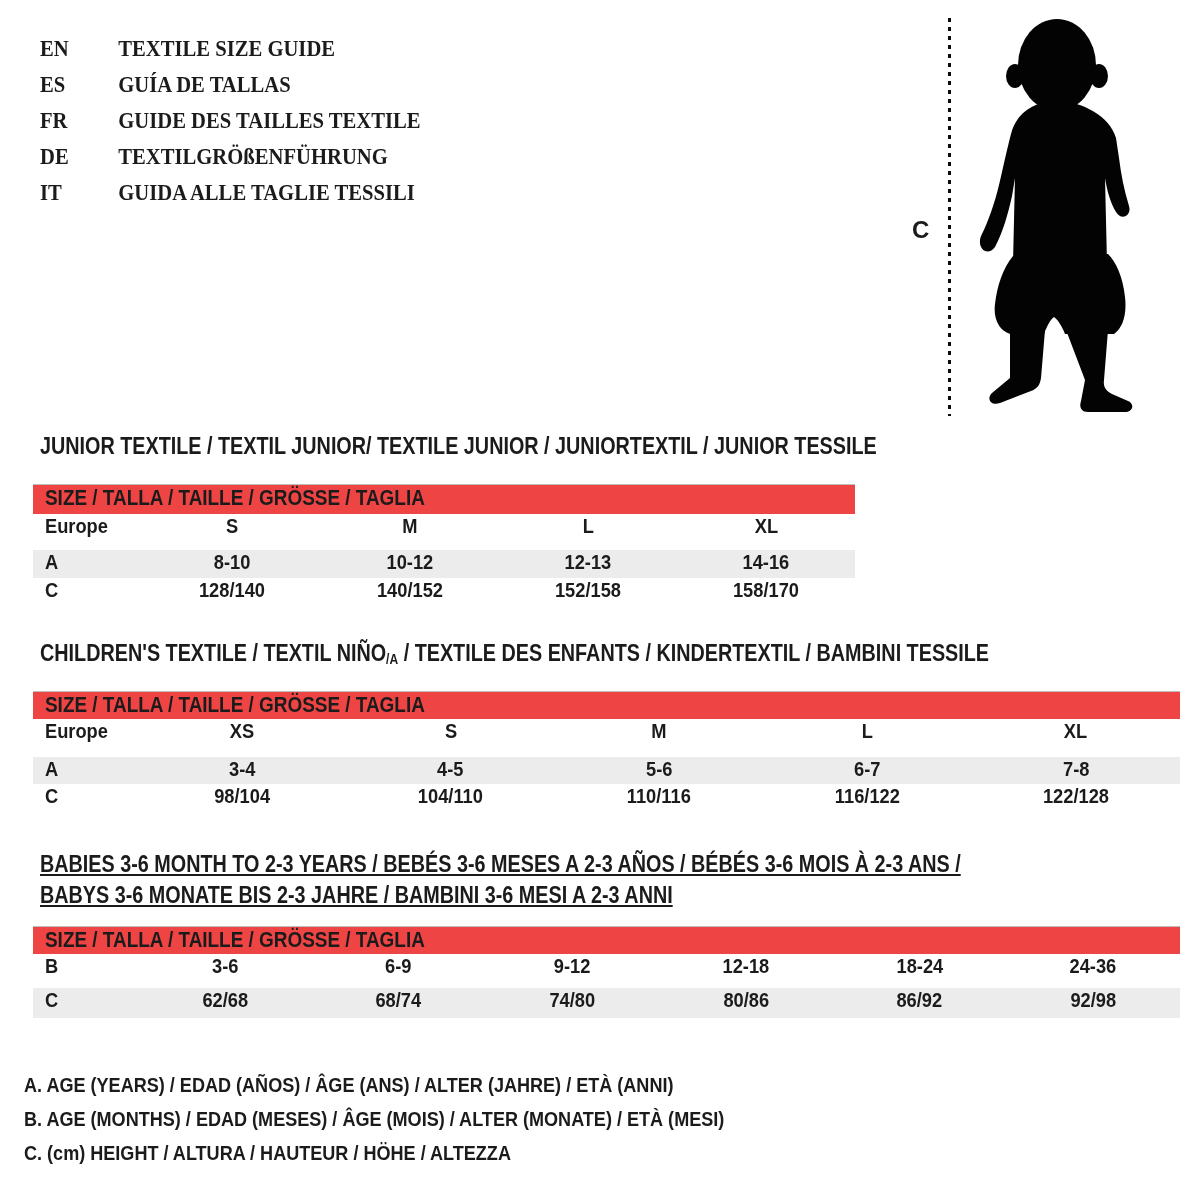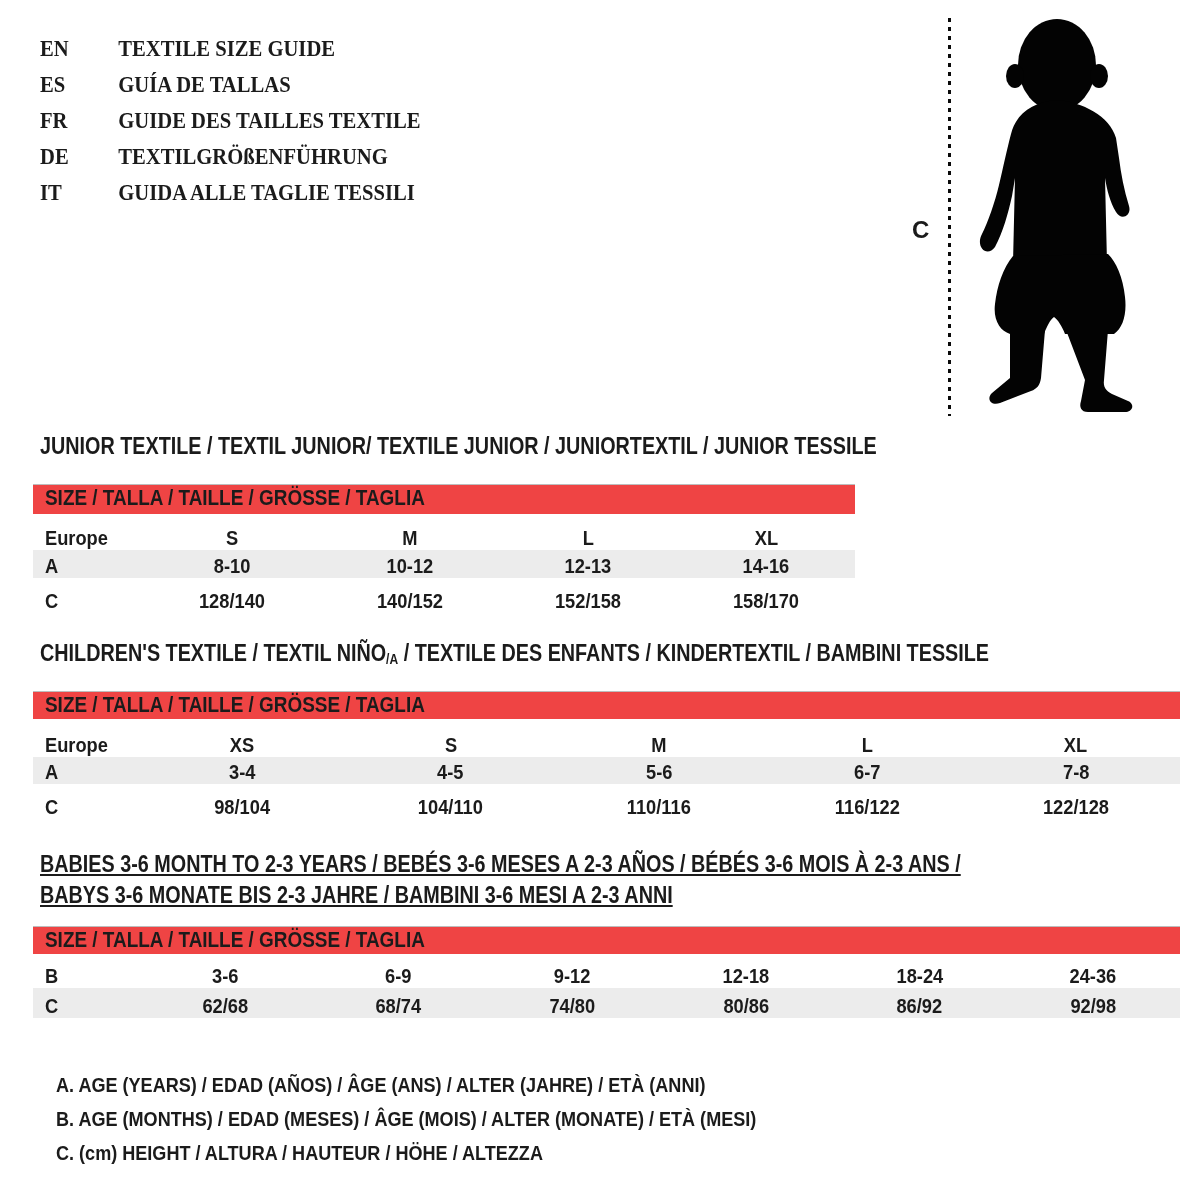--- a/index.html
+++ b/index.html
@@ -31,29 +31,29 @@
   
   .sec-title { font-size:23px; font-weight:700; line-height:26px; }
   .sec-title-multi { font-size:23px; font-weight:700; line-height:31px; }
   .subsm { font-size:14px; position:relative; top:3px; }
 
   
   .table   { left:33px; }
   .t-header{ display:flex; padding-left:12px;
              background:#ef4444; border-top:1px solid #bdbdbd;
              font-size:22px; font-weight:700; }
-  .t-row   { display:flex; align-items:flex-end; font-size:21px; font-weight:700; }
+  .t-row   { display:flex; align-items:flex-start; font-size:21px; font-weight:700; }
   .t-row.shaded { background:#ececec; }
   .t-label { padding-left:12px; }
   .w-junior .t-label   { width:110px; }
   .w-wide   .t-label   { width:105px; }
   .t-cell  { flex:1; text-align:center; }
 
   
-  .legend      { left:56px; top:1068px; }
+  .legend      { left:24px; top:1068px; }
   .legend-line { font-size:21px; font-weight:700; line-height:34px; }
 </style>
 </head>
 <body>
 
 <div class="lang-block abs">
   <div class="lang-row cond">
     <span class="lang-code">EN</span>
     <span class="lang-label">TEXTILE SIZE GUIDE</span>
   </div>

